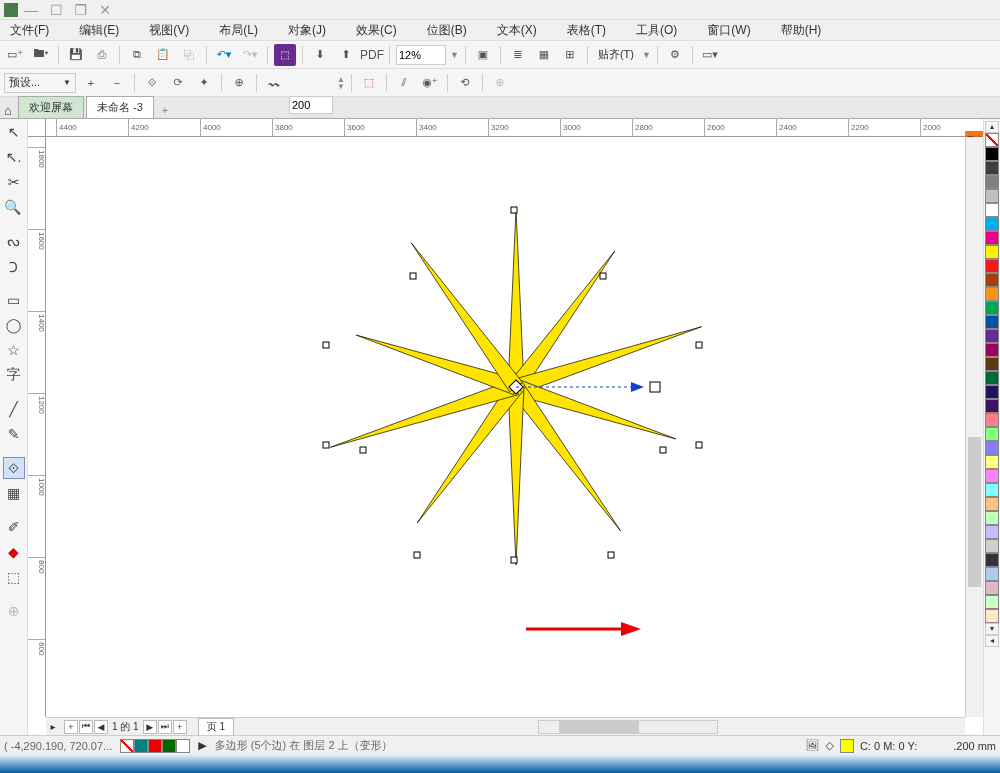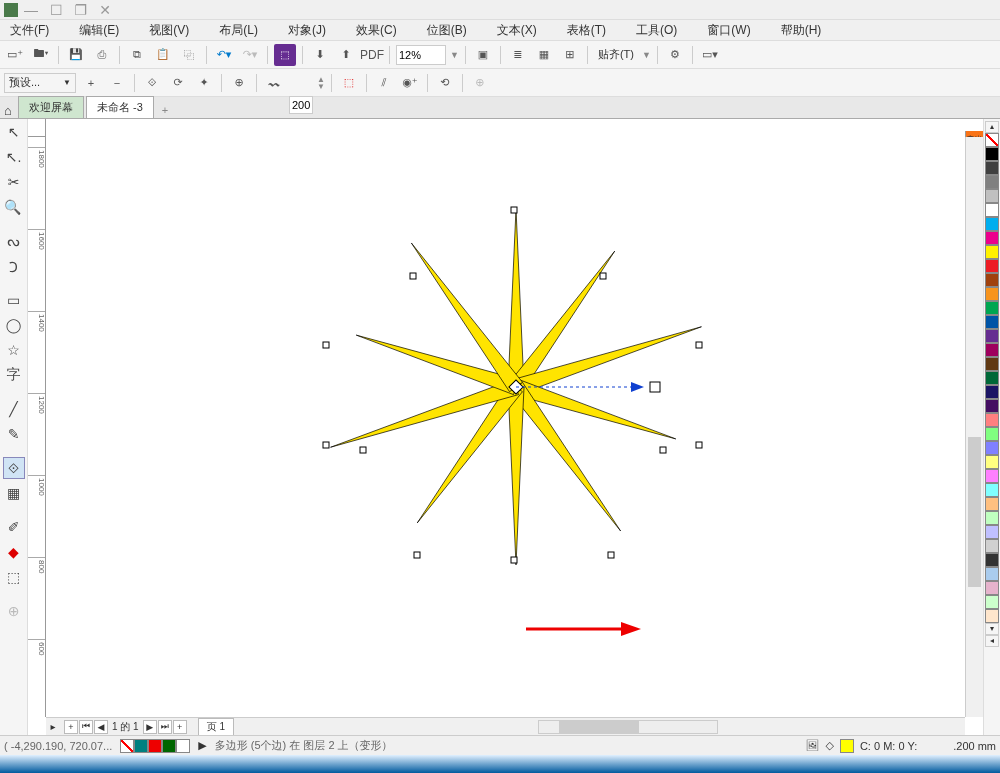--- a/index.html
+++ b/index.html
@@ -10,21 +10,21 @@
 .win-btns { display:flex; gap:12px; color:#999; font-size:14px; }
 .win-btns span { cursor:default; }
 .menu-bar { height:21px; background:#f0f0f0; display:flex; align-items:center; padding:0 4px; gap:18px; border-bottom:1px solid #ddd; }
 .menu-bar span { padding:2px 6px; font-size:12px; }
 .toolbar { height:28px; background:#f5f5f5; display:flex; align-items:center; padding:0 4px; gap:4px; border-bottom:1px solid #ddd; }
 .toolbar .tb-btn,.toolbar2 .tb-btn { width:22px; height:22px; display:flex; align-items:center; justify-content:center; color:#555; border-radius:2px; }
 .toolbar .sep,.toolbar2 .sep { width:1px; height:18px; background:#ccc; margin:0 2px; }
 .zoom-input { width:50px; height:20px; border:1px solid #ccc; font-size:11px; padding:0 2px; }
 .toolbar2 { height:28px; background:#f5f5f5; display:flex; align-items:center; padding:0 4px; gap:4px; border-bottom:1px solid #ddd; }
 .preset-combo { width:72px; height:20px; border:1px solid #ccc; font-size:11px; display:flex; align-items:center; padding:0 4px; justify-content:space-between; }
-.num-input { width:24px; height:18px; border:1px solid #ccc; font-size:11px; padding:0 2px;margin-top:44px; }
+.num-input { width:44px; height:18px; border:1px solid #ccc; font-size:11px; padding:0 2px;margin-top:44px; }
 .doc-tabs { height:22px; display:flex; align-items:flex-end; background:#e8e8e8; border-bottom:1px solid #aaa; padding-left:18px; }
 .doc-tabs .home-icon { position:absolute; left:4px; font-size:13px; margin-top:2px; }
 .doc-tab { padding:3px 10px; font-size:11px; background:#ddd; border:1px solid #aaa; border-bottom:none; margin-right:2px; }
 .doc-tab.active { background:#fff; }
 .doc-tab.inactive { background:#cfe6cf; }
 .doc-tabs .plus { padding:2px 6px; color:#888; }
 .workspace { position:absolute; left:0; top:119px; right:0; bottom:38px; display:flex; }
 .toolbox { width:28px; background:#f5f5f5; border-right:1px solid #ddd; display:flex; flex-direction:column; align-items:center; padding-top:2px; gap:3px; }
 .toolbox .tool { width:22px; height:22px; display:flex; align-items:center; justify-content:center; font-size:14px; color:#444; }
 .toolbox .tool.sel { background:#d0e4f5; border:1px solid #88b; }
@@ -186,20 +186,35 @@
     <div style="height:6px"></div>
     <div class="tool">✐</div>
     <div class="tool" style="color:#d00">◆</div>
     <div class="tool">⬚</div>
     <div style="height:6px"></div>
     <div class="tool" style="color:#bbb">⊕</div>
   </div>
 
   <div class="canvas-area">
     <div class="ruler-corner"></div>
+    <div class="ruler-h" id="ruler-h">
+        <div class="tick" style="left: 10px;">4400</div>
+        <div class="tick" style="left: 82px;">4200</div>
+        <div class="tick" style="left: 154px;">4000</div>
+        <div class="tick" style="left: 226px;">3800</div>
+        <div class="tick" style="left: 298px;">3600</div>
+        <div class="tick" style="left: 370px;">3400</div>
+        <div class="tick" style="left: 442px;">3200</div>
+        <div class="tick" style="left: 514px;">3000</div>
+        <div class="tick" style="left: 586px;">2800</div>
+        <div class="tick" style="left: 658px;">2600</div>
+        <div class="tick" style="left: 730px;">2400</div>
+        <div class="tick" style="left: 802px;">2200</div>
+        <div class="tick" style="left: 874px;">2000</div>
+      </div>
     <div class="ruler-unit">毫米</div>
     <div class="ruler-v" id="ruler-v">
         <div class="tick" style="top: 10px;">1800</div>
         <div class="tick" style="top: 92px;">1600</div>
         <div class="tick" style="top: 174px;">1400</div>
         <div class="tick" style="top: 256px;">1200</div>
         <div class="tick" style="top: 338px;">1000</div>
         <div class="tick" style="top: 420px;">800</div>
         <div class="tick" style="top: 502px;">600</div>
       </div>

